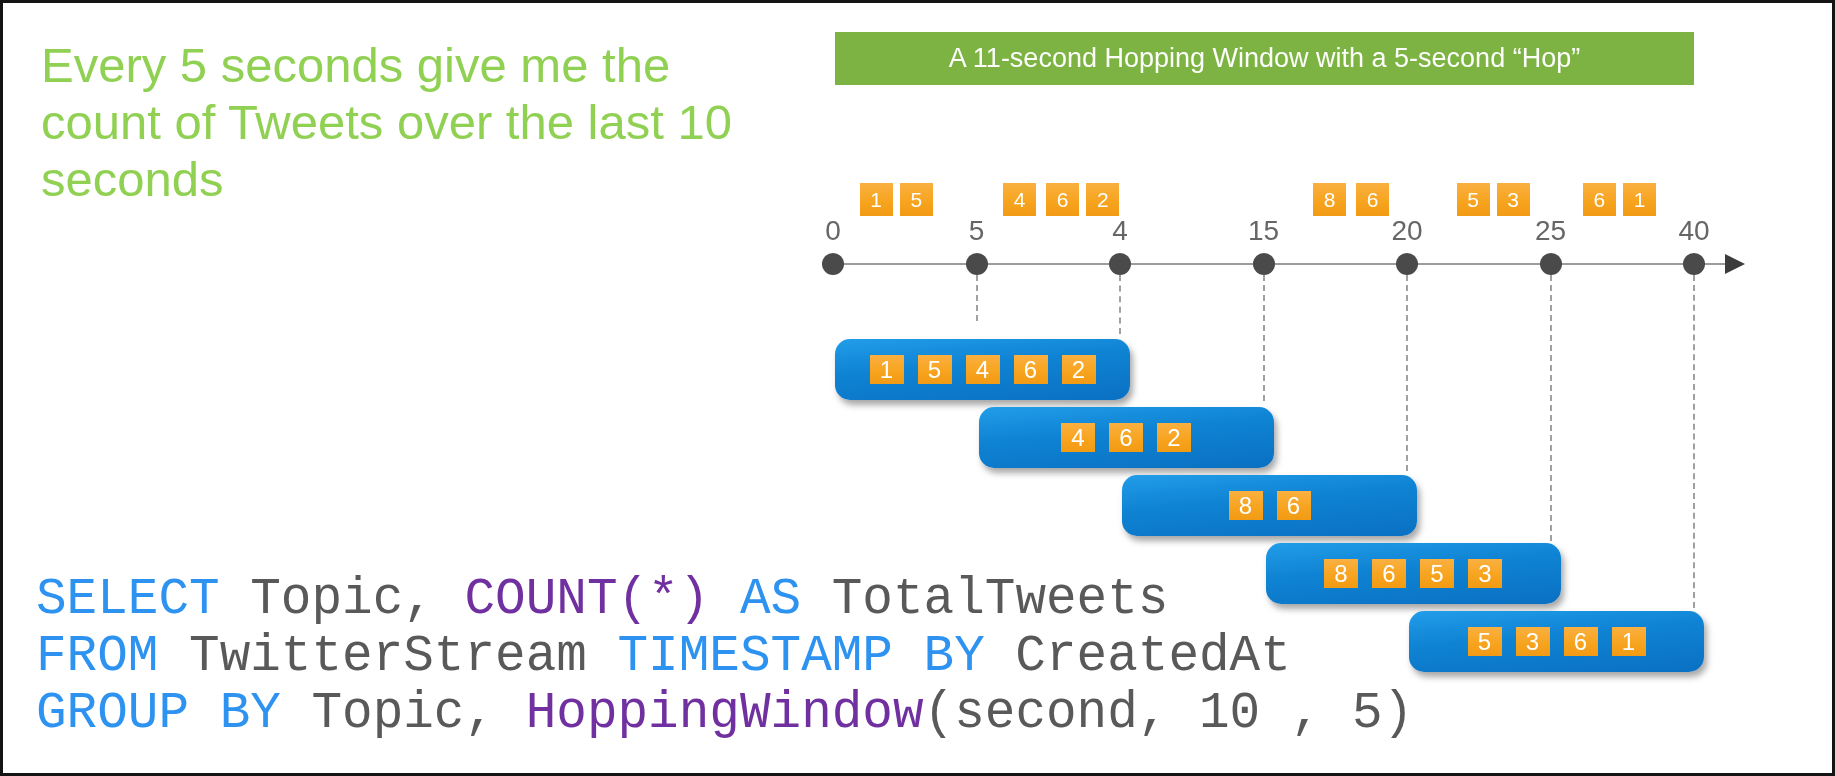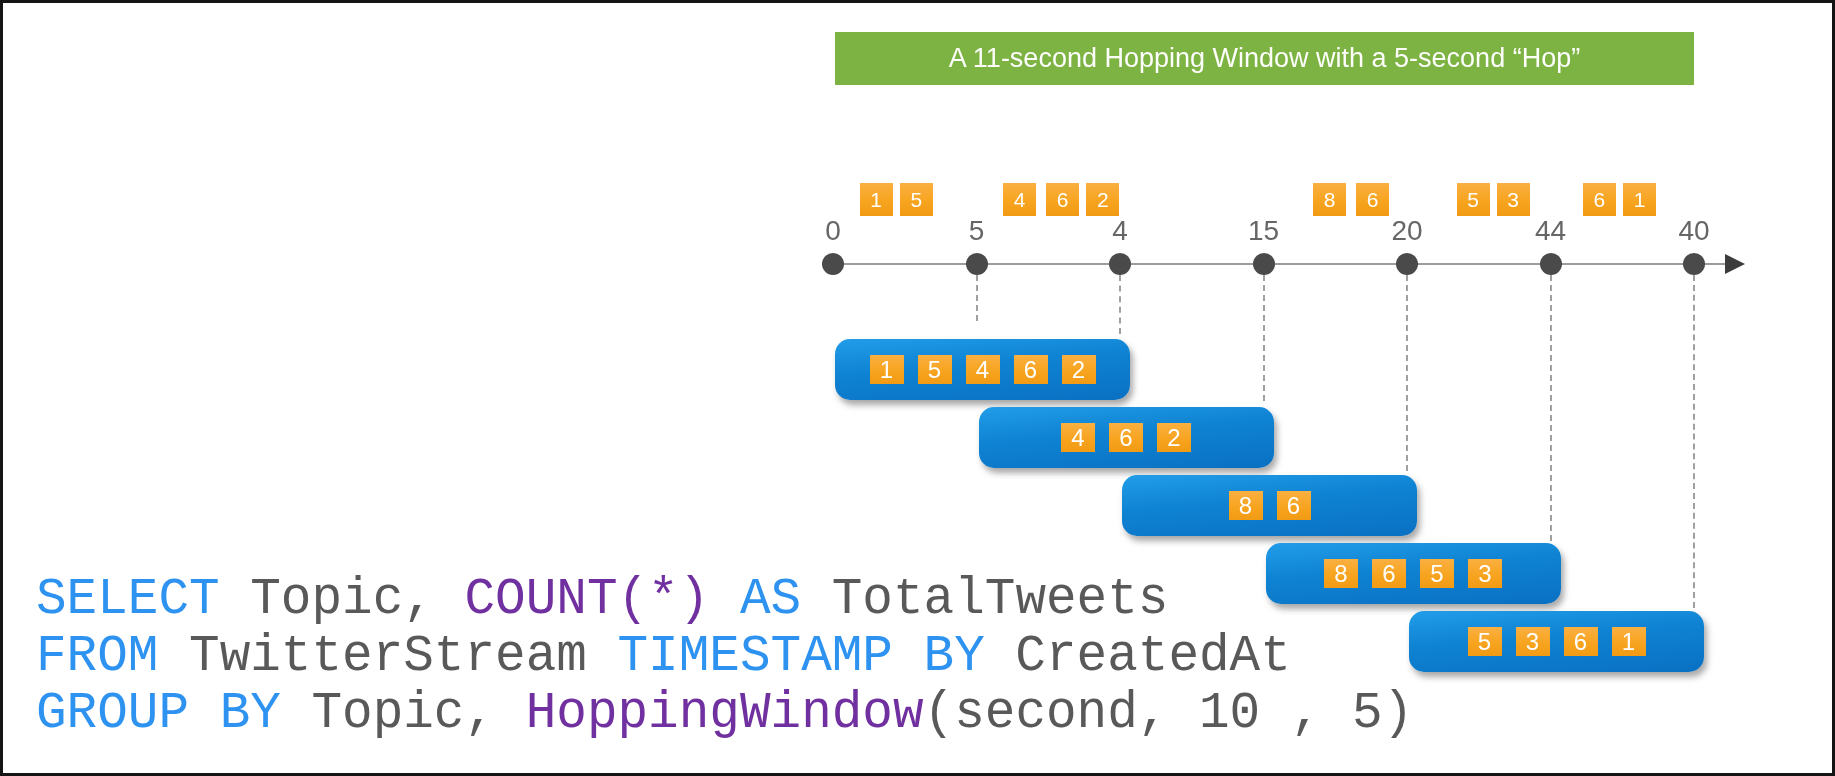--- a/index.html
+++ b/index.html
@@ -43,20 +43,23 @@
   .sql{position:absolute;left:33px;top:568px;font-family:"Liberation Mono","DejaVu Sans Mono",monospace;font-size:51px;line-height:57px;white-space:pre;}
   .tok-keyword{color:var(--sql-keyword-blue);}
   .tok-function{color:var(--sql-function-purple);}
   .tok-plain{color:var(--sql-text-gray);}
 </style>
 </head>
 <body>
 
 <div class="slide" style="--heading-green: #90D052; --banner-green: #7CB342; --window-blue-top: #219DE9; --window-blue-bottom: #0A70C2; --event-orange: #F7A41F; --sql-keyword-blue: #2E93F0; --sql-function-purple: #7030A0; --sql-text-gray: #595959; --axis-gray: #9C9C9C;">
 
+  <div class="heading">Every 5 seconds give me the
+count of Tweets over the last 10
+seconds</div>
 
   <div class="banner">A 11-second Hopping Window with a 5-second “Hop”</div>
 
   <div class="axis-line"></div>
   <div class="arrowhead"></div>
 
   <div id="axis-layer">
       <div class="tick-dot" style="left: 819px;"></div>
       <div class="tick-label" style="left: 790px;">0</div>
       <div class="tick-dot" style="left: 962.5px;"></div>
@@ -65,21 +68,21 @@
       <div class="tick-dot" style="left: 1106px;"></div>
       <div class="tick-label" style="left: 1077px;">4</div>
       <div class="dash" style="left: 1116px; height: 59px;"></div>
       <div class="tick-dot" style="left: 1249.5px;"></div>
       <div class="tick-label" style="left: 1220.5px;">15</div>
       <div class="dash" style="left: 1259.5px; height: 126px;"></div>
       <div class="tick-dot" style="left: 1393px;"></div>
       <div class="tick-label" style="left: 1364px;">20</div>
       <div class="dash" style="left: 1403px; height: 196px;"></div>
       <div class="tick-dot" style="left: 1536.5px;"></div>
-      <div class="tick-label" style="left: 1507.5px;">44</div>
+      <div class="tick-label" style="left: 1507.5px;">25</div>
       <div class="dash" style="left: 1546.5px; height: 266px;"></div>
       <div class="tick-dot" style="left: 1680px;"></div>
       <div class="tick-label" style="left: 1651px;">40</div>
       <div class="dash" style="left: 1690px; height: 333px;"></div>
     </div>
 
 
   <div id="stream-events-layer">
       <div class="stream-event" style="left: 856.55px;">1</div>
       <div class="stream-event" style="left: 896.73px;">5</div>

